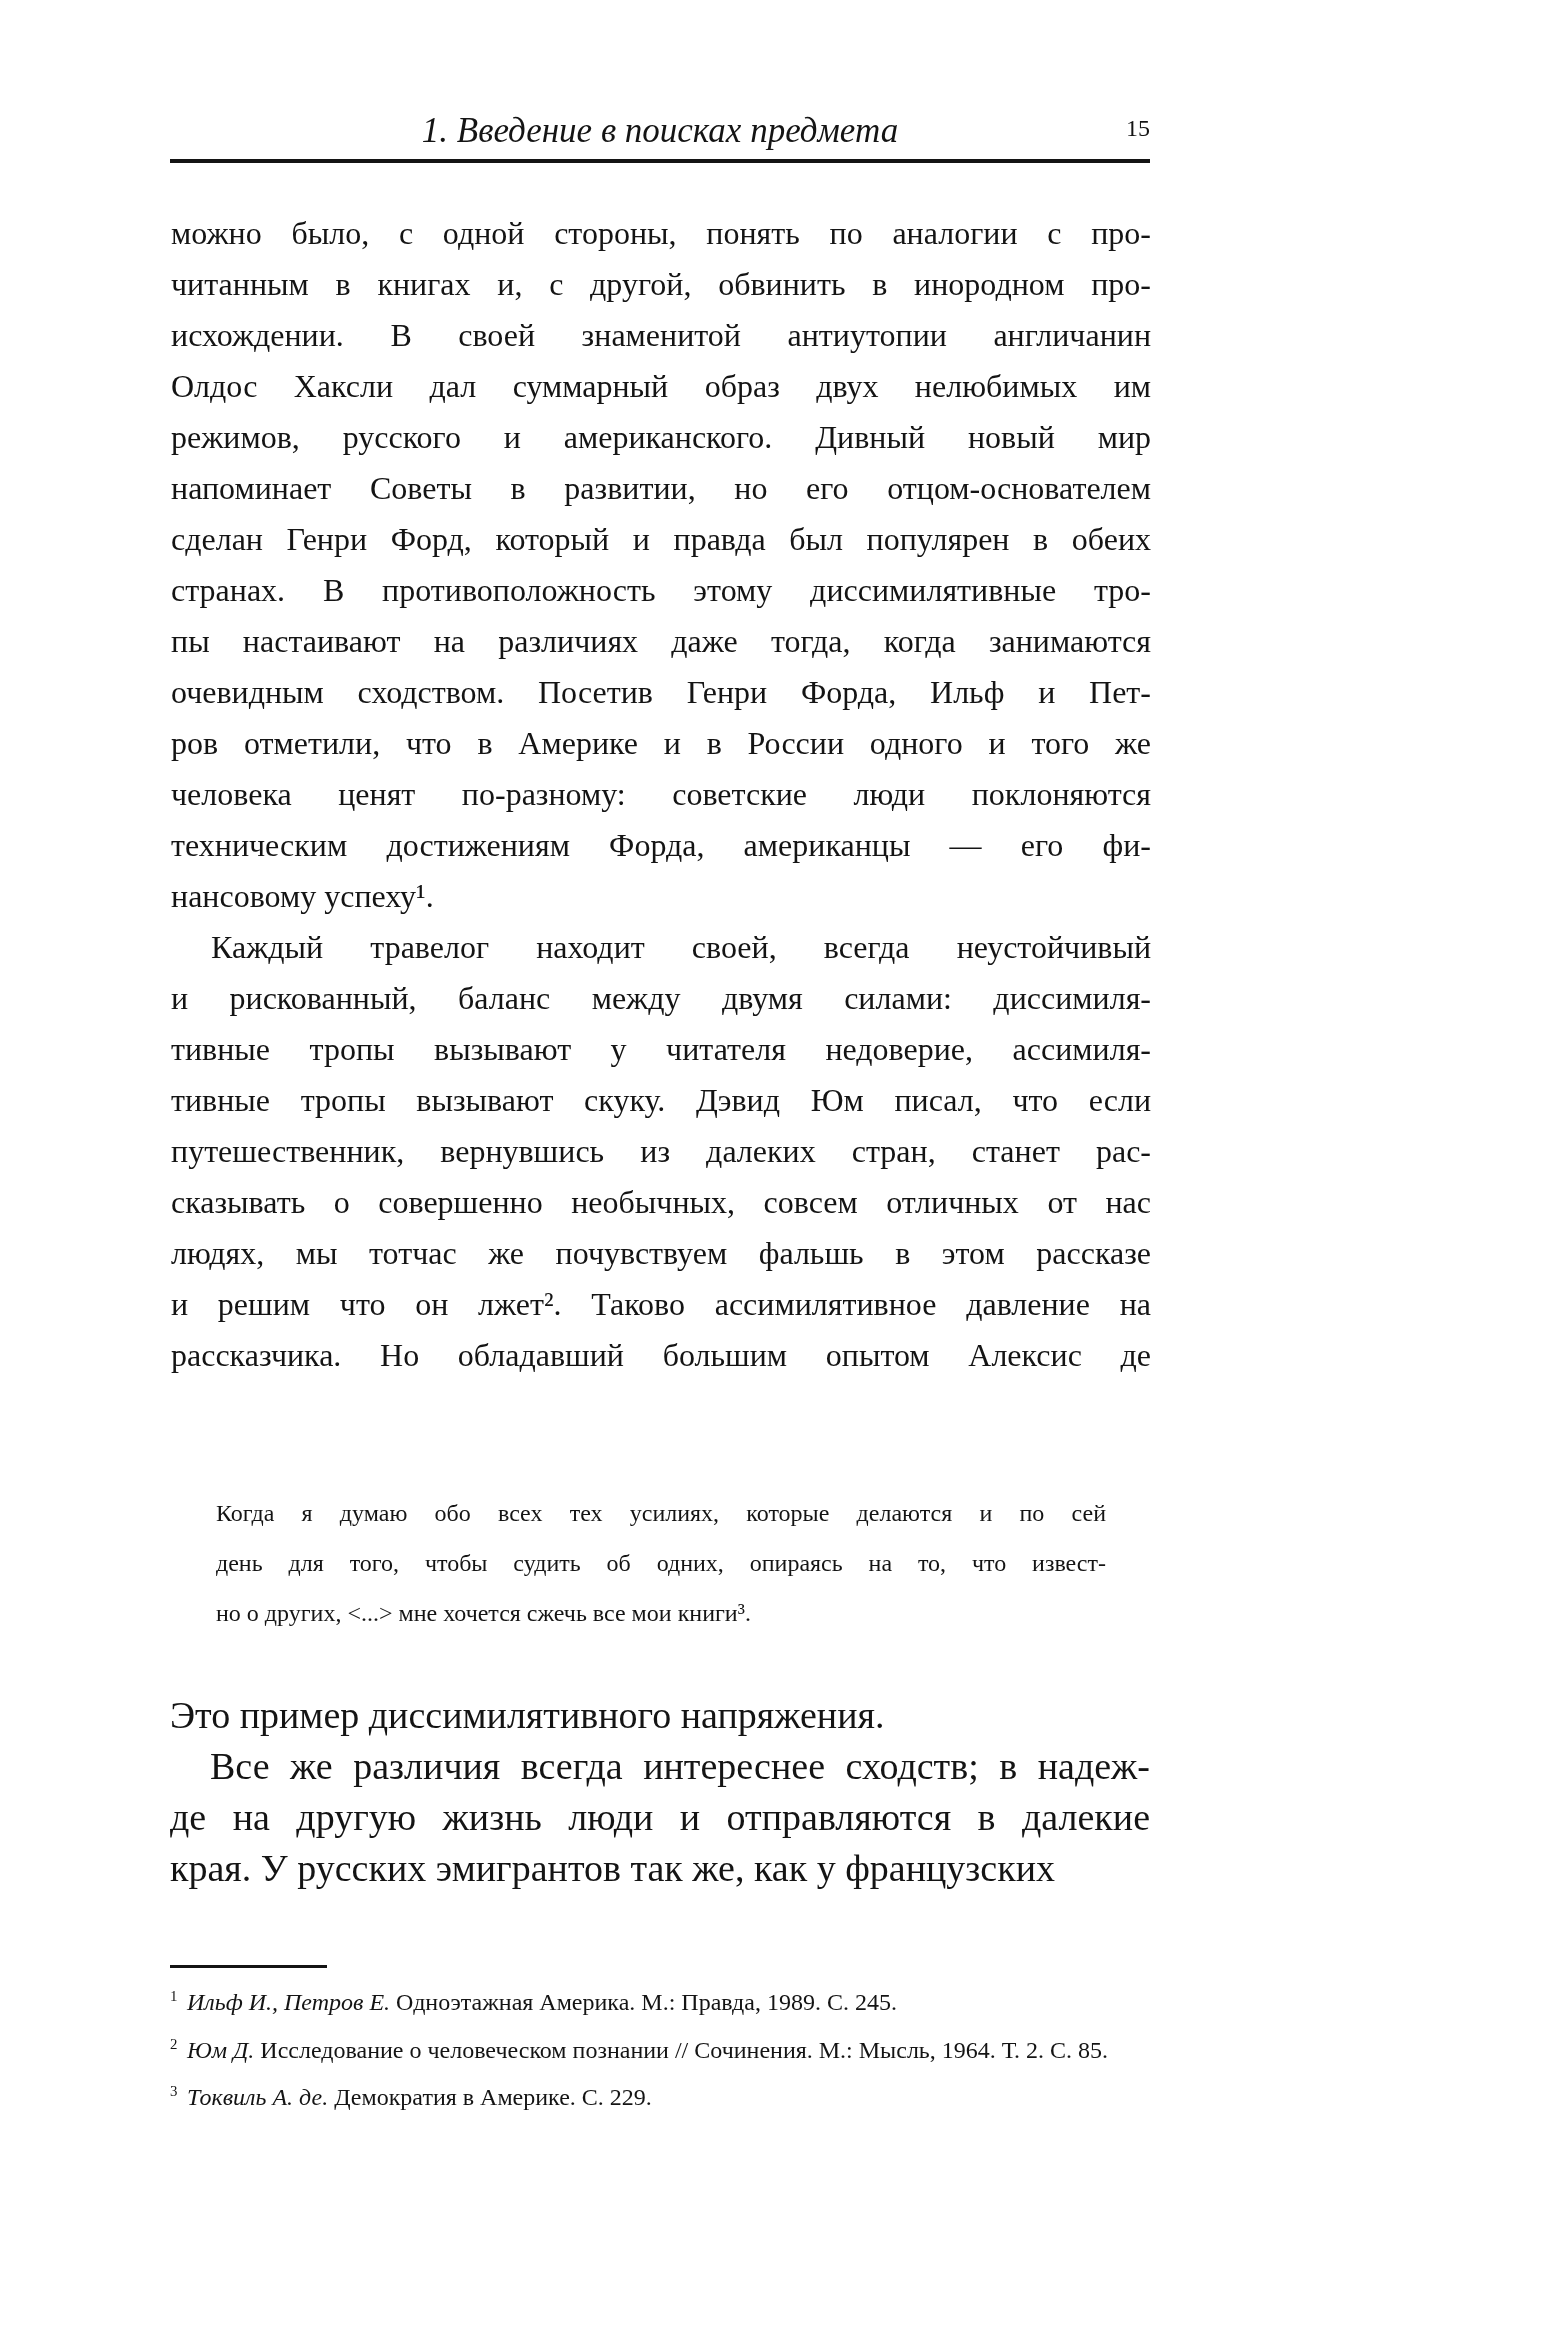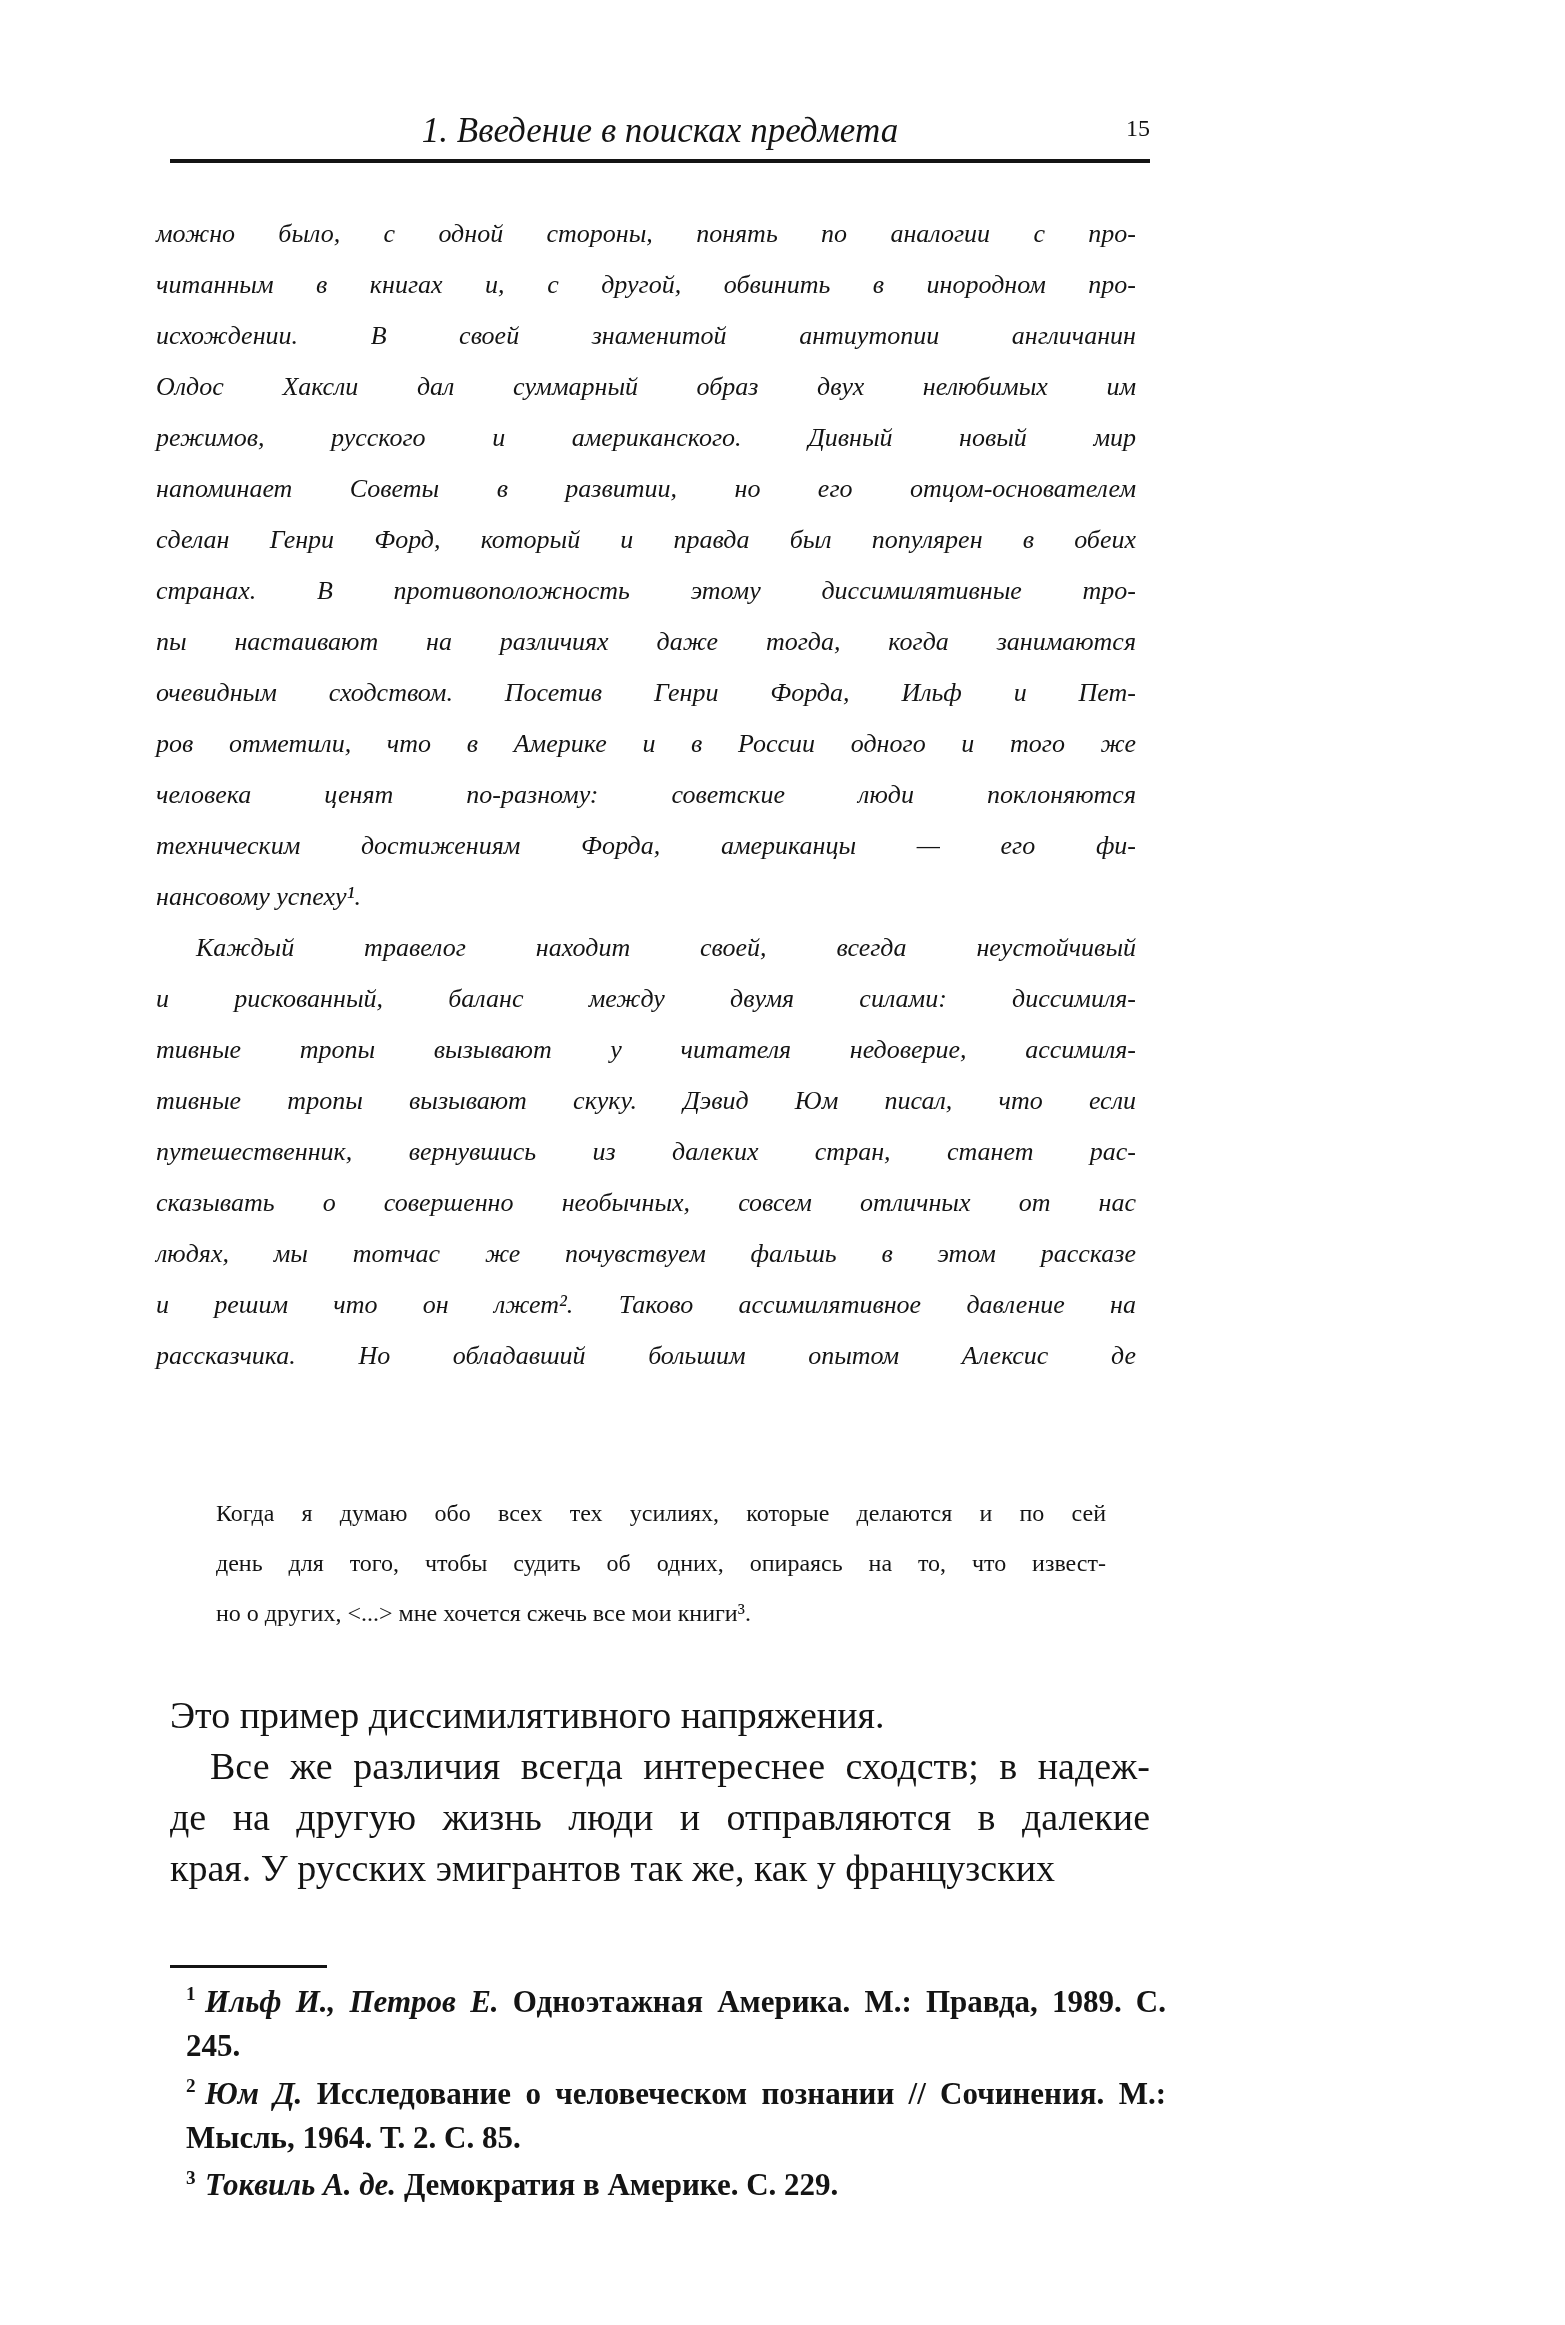--- a/index.html
+++ b/index.html
@@ -36,25 +36,24 @@
   }
   .header-rule {
     position: absolute;
     left: 170px; top: 159px;
     width: 980px; height: 3.8px;
     background: #141414;
   }
   
   .body-text {
     position: absolute;
-    left: 156px; top: 208px;
+    left: 171px; top: 208px;
     width: 980px;
-    font-size: 26px;
+    font-size: 32px;
     line-height: 51px;
-    font-style: italic;
   }
   .line {
     text-align: justify;
     text-align-last: justify;
   }
   .line.last { text-align-last: left; }
   .line.indent { padding-left: 40px; }
   
   .block-quote {
     position: absolute;
@@ -73,25 +72,24 @@
   }
   
   .footnote-rule {
     position: absolute;
     left: 170px; top: 1965px;
     width: 157px; height: 2.8px;
     background: #141414;
   }
   .footnotes {
     position: absolute;
-    left: 186px; top: 1976px;
+    left: 170px; top: 1976px;
     width: 980px;
-    font-size: 31px;
+    font-size: 24px;
     line-height: 44px;
-    font-weight: bold;
   }
   .footnote {
     text-align: justify;
     margin-top: 3.8px;
   }
   .fn-marker {
     vertical-align: super;
     font-size: 0.62em;
     line-height: 0;
     margin-right: 9.5px;

